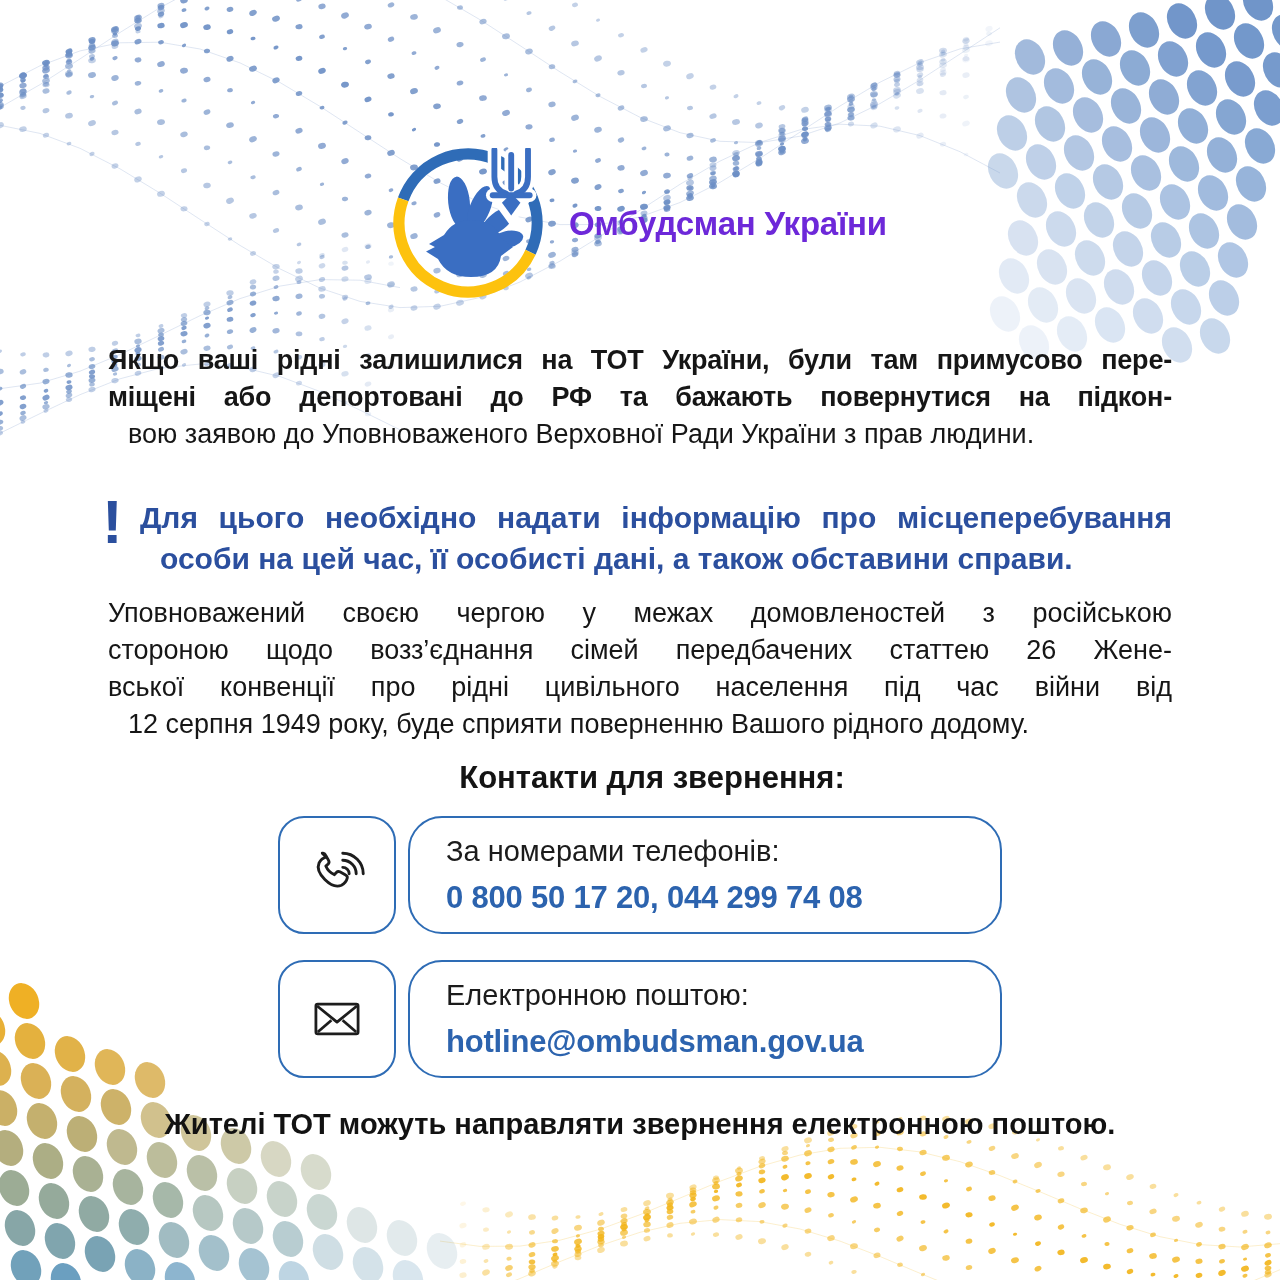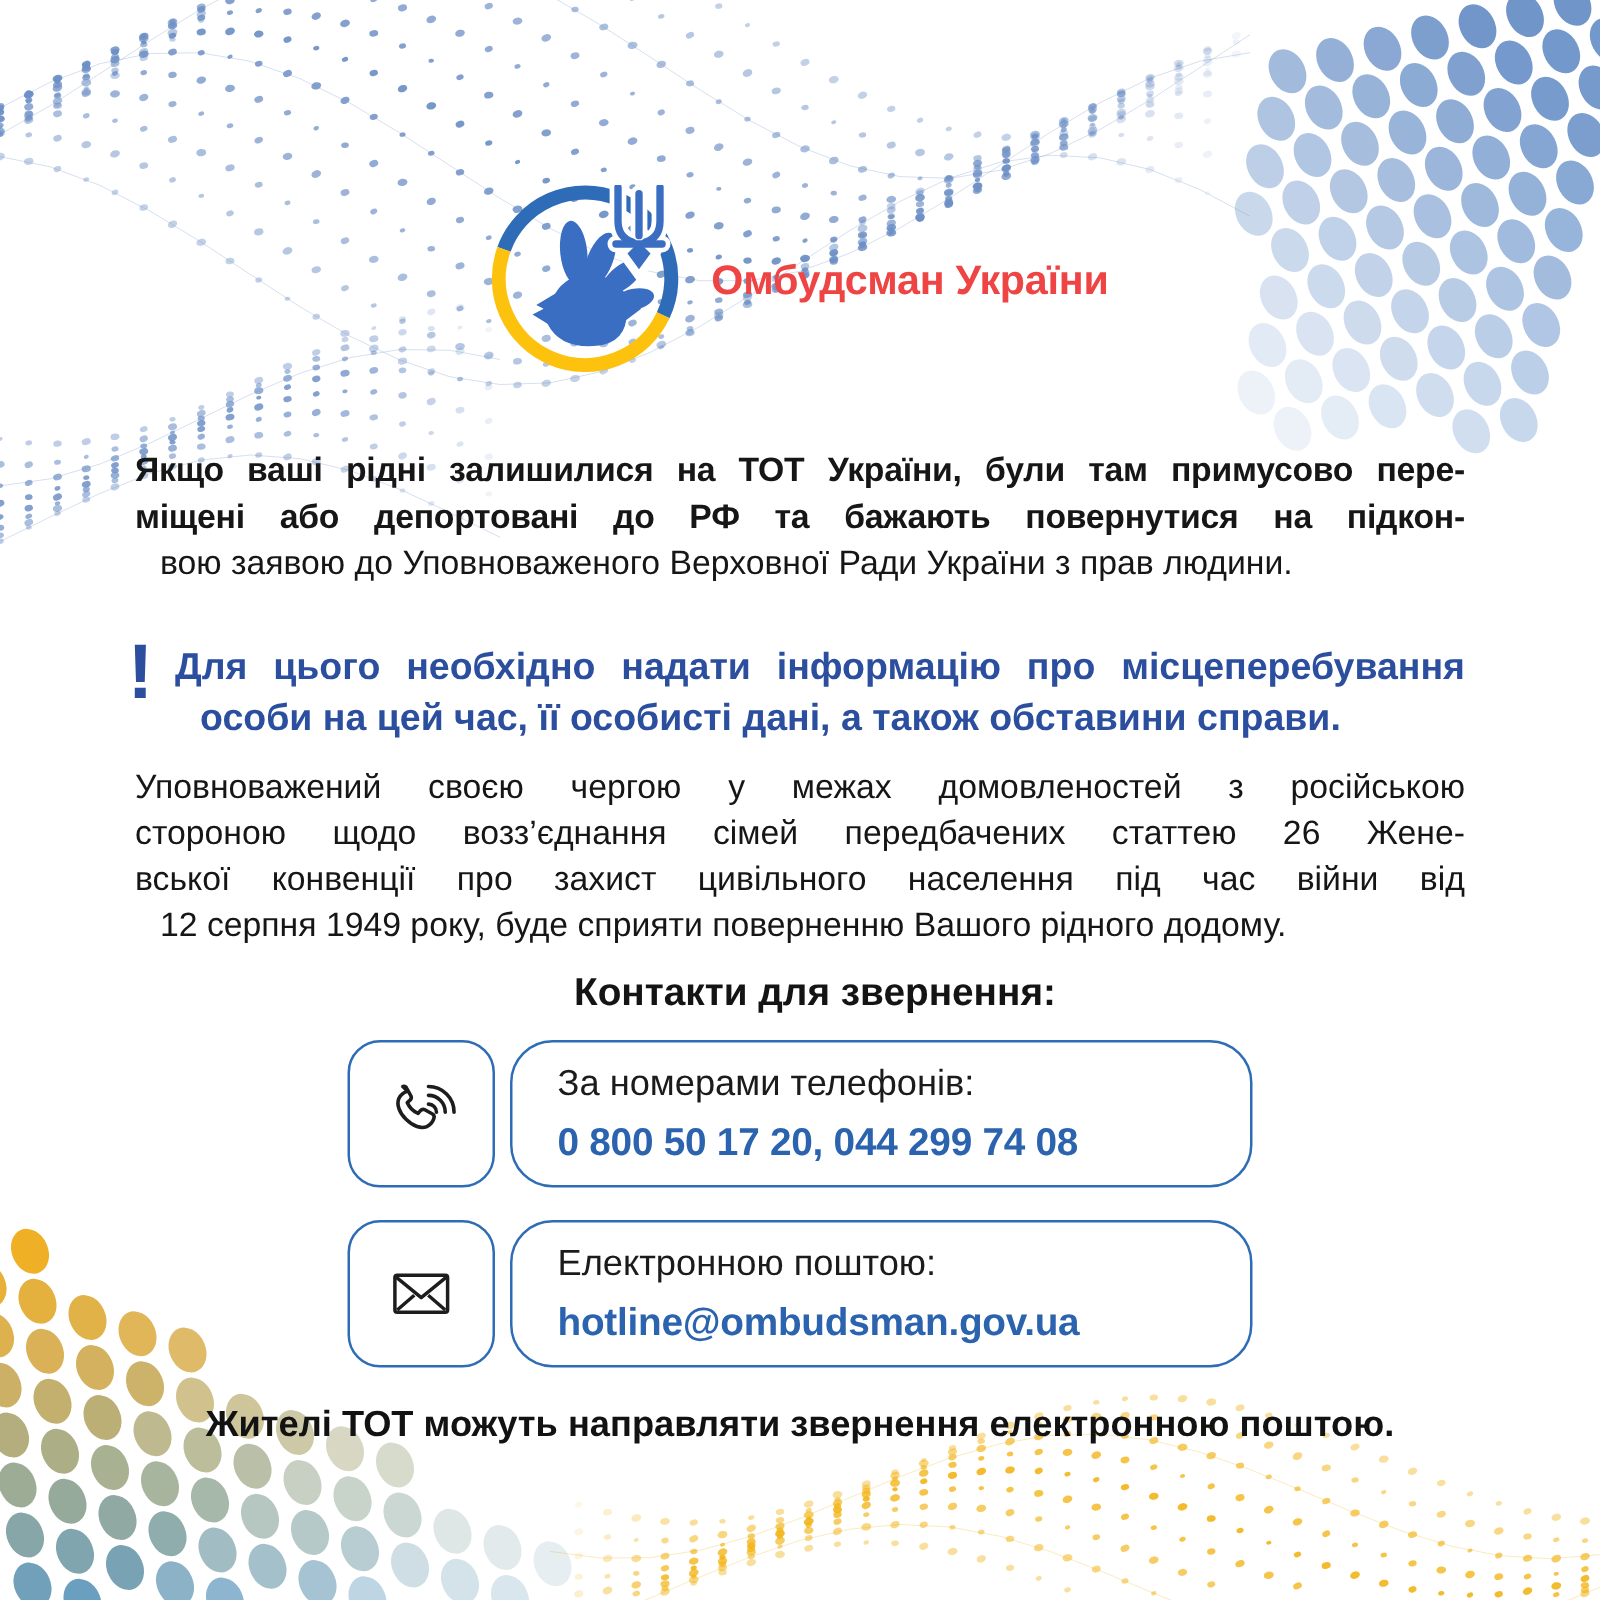--- a/index.html
+++ b/index.html
@@ -17,23 +17,23 @@
   }
   html,body{margin:0;padding:0;background:#ffffff;}
   .canvas{
     position:relative;width:1280px;height:1280px;overflow:hidden;
     background:#ffffff;font-family:"Liberation Sans",sans-serif;color:var(--text-black);
   }
   #deco{position:absolute;left:0;top:0;width:1280px;height:1280px;pointer-events:none;}
 
   .logo-row{position:absolute;top:148px;left:0;width:1280px;display:flex;justify-content:center;align-items:center;gap:26px;}
   .logo-mark{width:150px;height:150px;flex:0 0 auto;}
-  .logo-text{font-weight:800;font-size:33px;line-height:41px;color:#ef4444;letter-spacing:-.2px;}
-
-  .content{position:absolute;left:108px;top:16px;width:1064px;height:1180px;}
+  .logo-text{font-weight:800;font-size:33px;line-height:41px;color:#6d28d9;letter-spacing:-.2px;}
+
+  .content{position:absolute;left:108px;top:0;width:1064px;height:1180px;}
 
   .para{position:absolute;left:0;width:1064px;font-size:27px;line-height:37px;color:var(--text-black);}
   .para .b{font-weight:700;letter-spacing:-.2px;}
   .jl{text-align:justify;text-align-last:justify;}
   .ll{text-align:left;margin-left:20px;}
 
   .p1{top:342px;}
   .p2{top:595px;}
 
   .callout{position:absolute;left:0;top:497px;width:1064px;color:var(--callout-blue);}
@@ -1146,21 +1146,21 @@
       <div class="mark">!</div>
       <div class="ctext">
         <div class="jl">Для цього необхідно надати інформацію про місцеперебування</div>
         <div class="ll">особи на цей час, її особисті дані, а також обставини справи.</div>
       </div>
     </div>
 
     <div class="para p2">
       <div class="jl">Уповноважений своєю чергою у межах домовленостей з російською</div>
       <div class="jl">стороною щодо возз’єднання сімей передбачених статтею 26 Жене-</div>
-      <div class="jl">вської конвенції про захист цивільного населення під час війни від</div>
+      <div class="jl">вської конвенції про рідні цивільного населення під час війни від</div>
       <div class="ll">12 серпня 1949 року, буде сприяти поверненню Вашого рідного додому.</div>
     </div>
 
     <h2 class="contacts-heading" style="margin:12px;">Контакти для звернення:</h2>
 
     <div class="contact-row phone">
       <div class="icon-box">
         <svg viewBox="0 0 100 100" width="64" height="64" xmlns="http://www.w3.org/2000/svg">
           <path d="M33 22 c-4 1 -9 5 -11 9 -3 7 0 17 9 26 9 9 19 12 26 9 4 -2 8 -7 9 -11 .5 -2 -.5 -4 -2.5 -5 l-9 -5 c-2 -1 -4 -.5 -5.5 1 l-3 3.5 c-6 -2.5 -11 -7.5 -13.5 -13.5 l3.5 -3 c1.5 -1.5 2 -3.5 1 -5.5 l-5 -9 c-1 -2 -3 -3 -5 -2.5 z" fill="none" stroke="#1d1d1d" stroke-width="4.5" stroke-linejoin="round"></path>
           <g fill="none" stroke="#1d1d1d" stroke-width="4.5" stroke-linecap="round">

